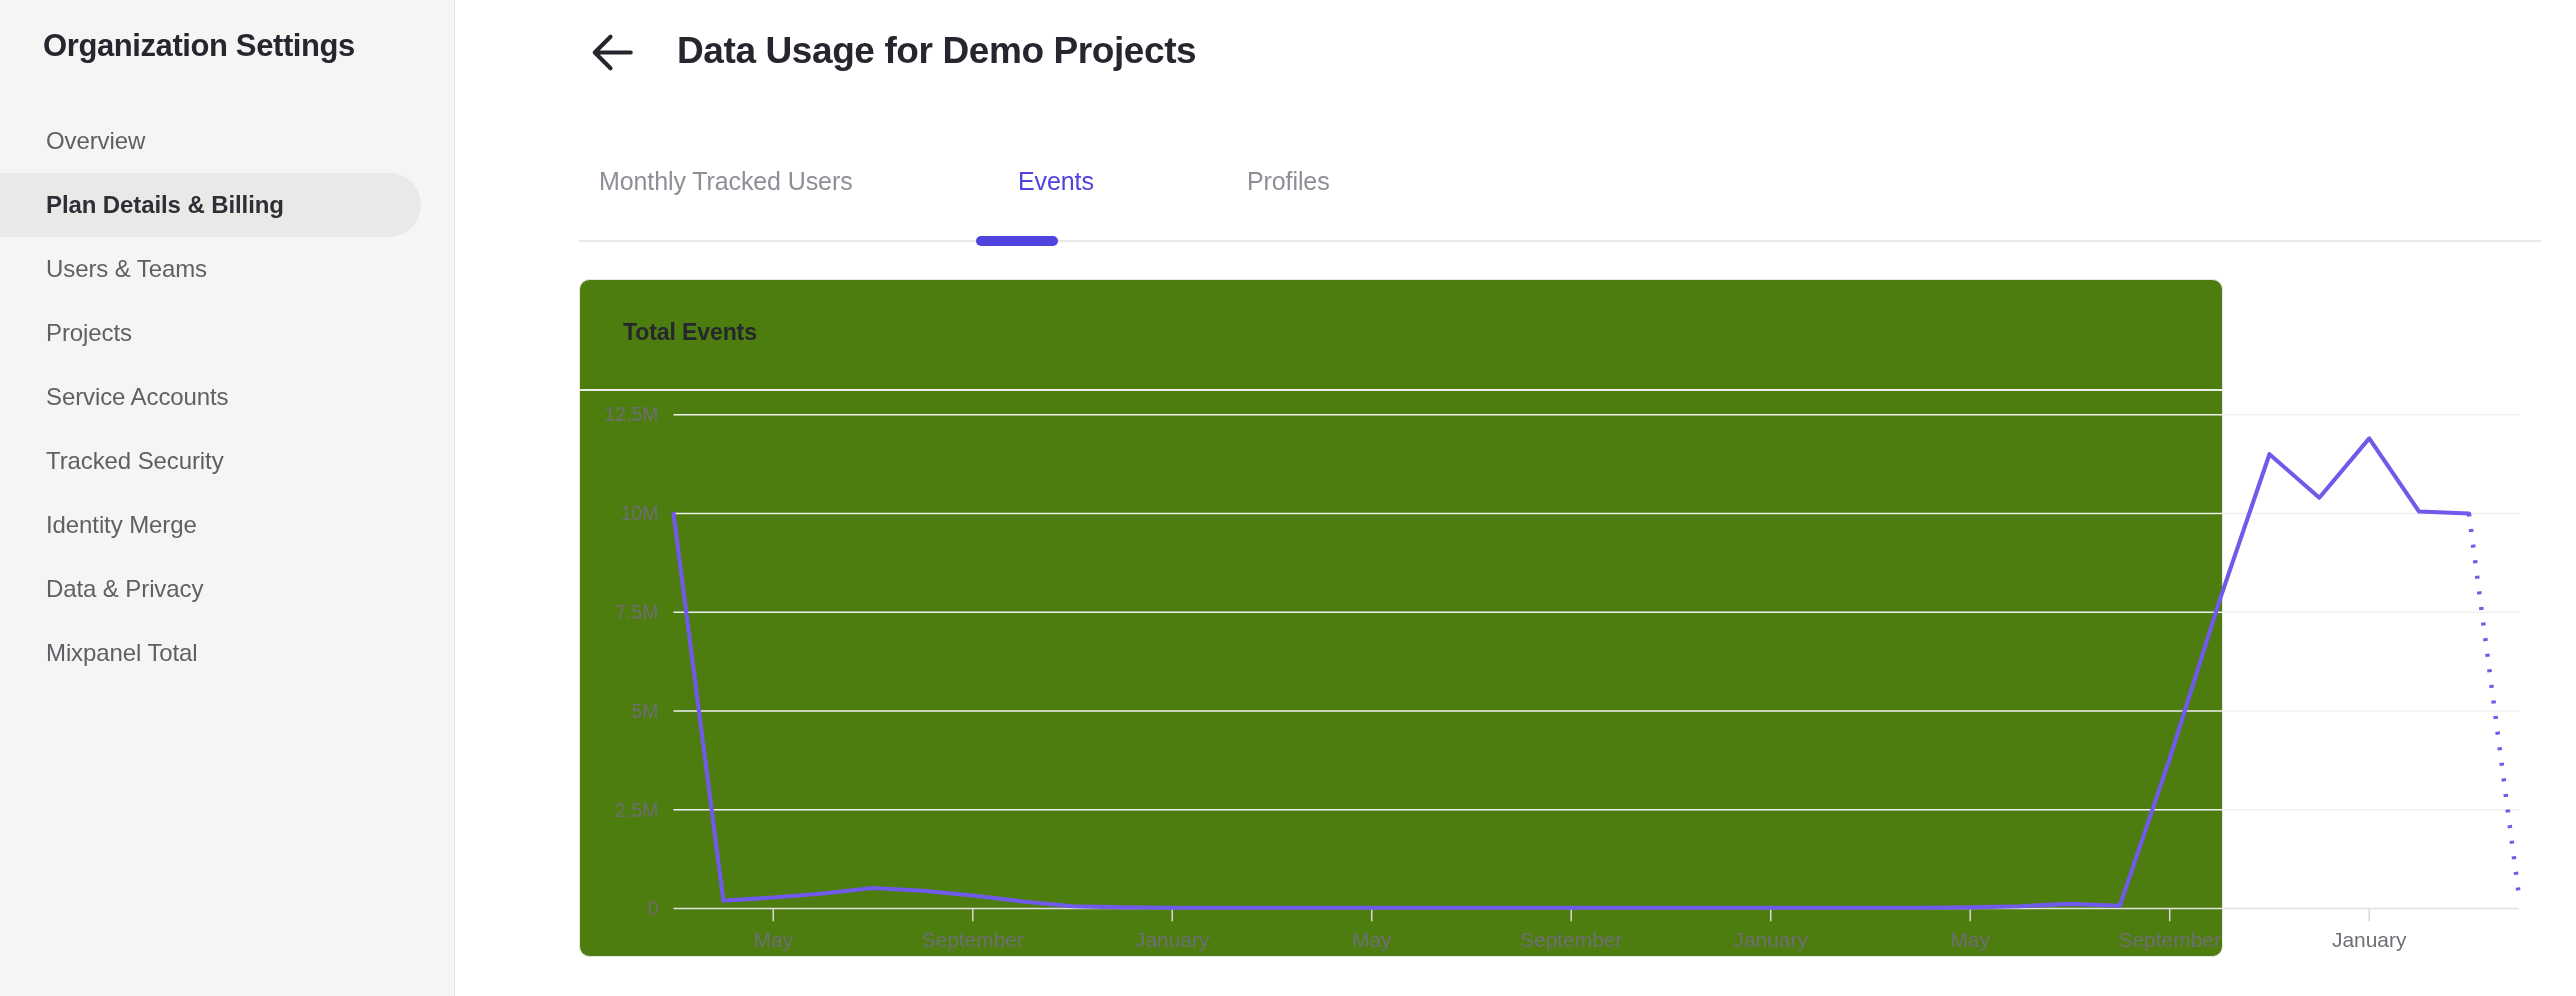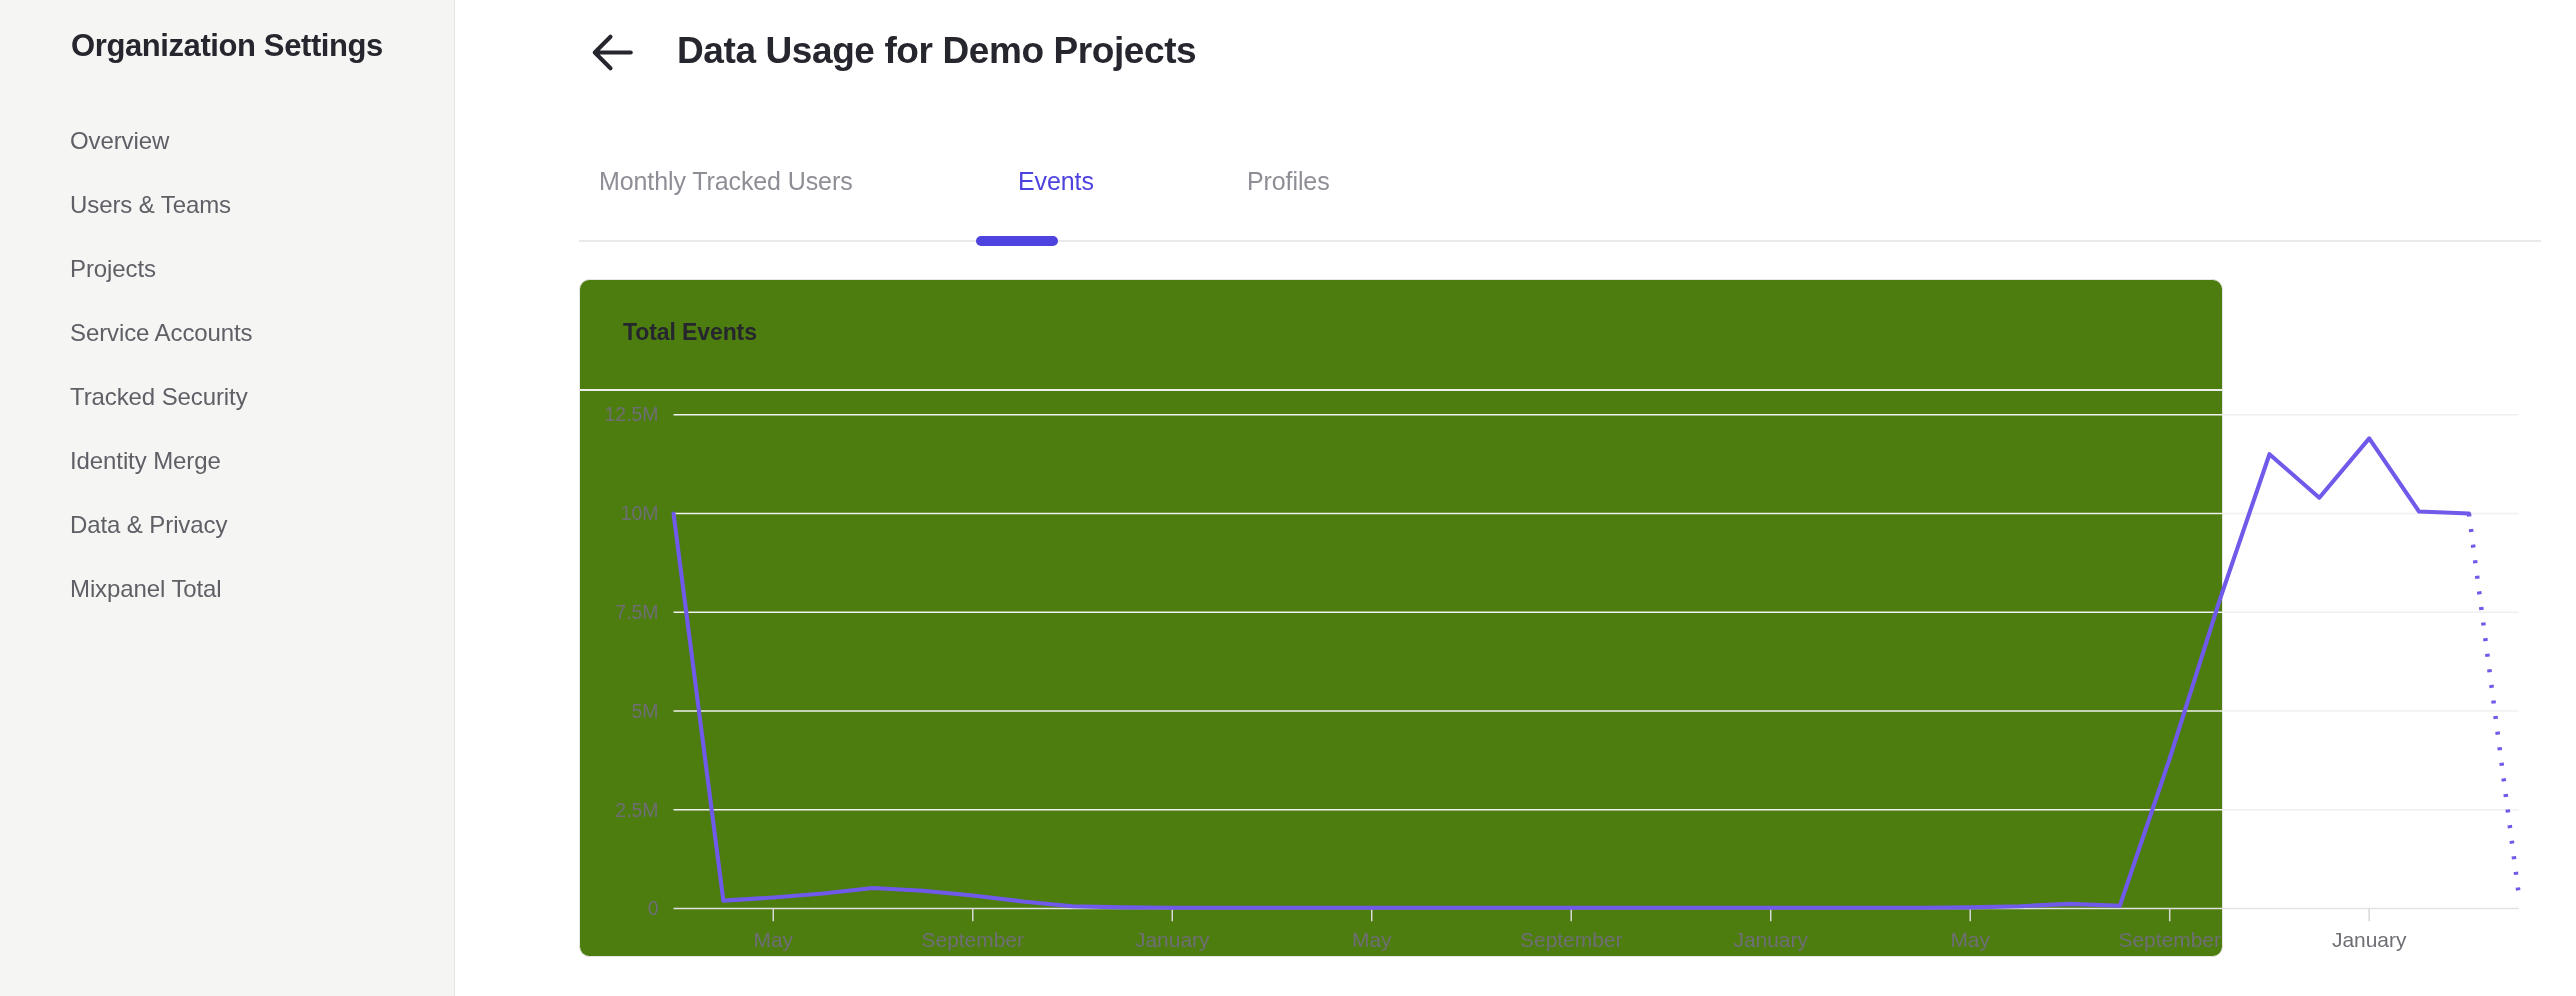--- a/index.html
+++ b/index.html
@@ -4,24 +4,24 @@
 <style>
   * { margin:0; padding:0; box-sizing:border-box; }
   html,body { width:2576px; height:997px; background:#ffffff;
     font-family:"Liberation Sans", sans-serif; overflow:hidden;
     -webkit-font-smoothing:antialiased; }
 
   
   .sidebar { position:absolute; left:0; top:0; width:455px; height:997px;
     background:#F5F5F4; border-right:1.5px solid #E5E5E3; }
   .sidebar-title { position:absolute; left:43px; top:28.4px; font-size:31px;
-    font-weight:700; color:#26262E; letter-spacing:-0.4px;margin-left:28px; }
+    font-weight:700; color:#26262E; letter-spacing:-0.4px; }
   .side-nav { position:absolute; left:0; top:109px; width:455px; }
   .side-item { width:421px; height:64px; display:flex; align-items:center;
-    padding-left:70px; font-size:24px; color:#5F5F66; cursor:pointer;
+    padding-left:46px; font-size:24px; color:#5F5F66; cursor:pointer;
     border-radius:0 32px 32px 0; letter-spacing:-0.1px; }
   .side-item.active { background:#E9E9E7; color:#2E2E36; font-weight:600; }
 
   
   .back-btn { position:absolute; left:588px; top:30px; width:48px; height:45px;
     cursor:pointer; background:none; border:none; }
   .page-title { position:absolute; left:677px; top:30px; font-size:37px;
     font-weight:800; color:#26262E; letter-spacing:-0.4px; }
 
   
@@ -44,20 +44,21 @@
   .chart-svg { position:absolute; left:0; top:0; width:1962px; height:678px; }
   .chart-svg text { font-family:"Liberation Sans", sans-serif; }
 </style>
 </head>
 <body>
 
 <div class="sidebar">
   <div class="sidebar-title">Organization Settings</div>
   <nav class="side-nav">
       <div class="side-item">Overview</div>
+      <div class="side-item active">Plan Details &amp; Billing</div>
       <div class="side-item">Users &amp; Teams</div>
       <div class="side-item">Projects</div>
       <div class="side-item">Service Accounts</div>
       <div class="side-item">Tracked Security</div>
       <div class="side-item">Identity Merge</div>
       <div class="side-item">Data &amp; Privacy</div>
       <div class="side-item">Mixpanel Total</div>
     </nav>
 </div>
 

